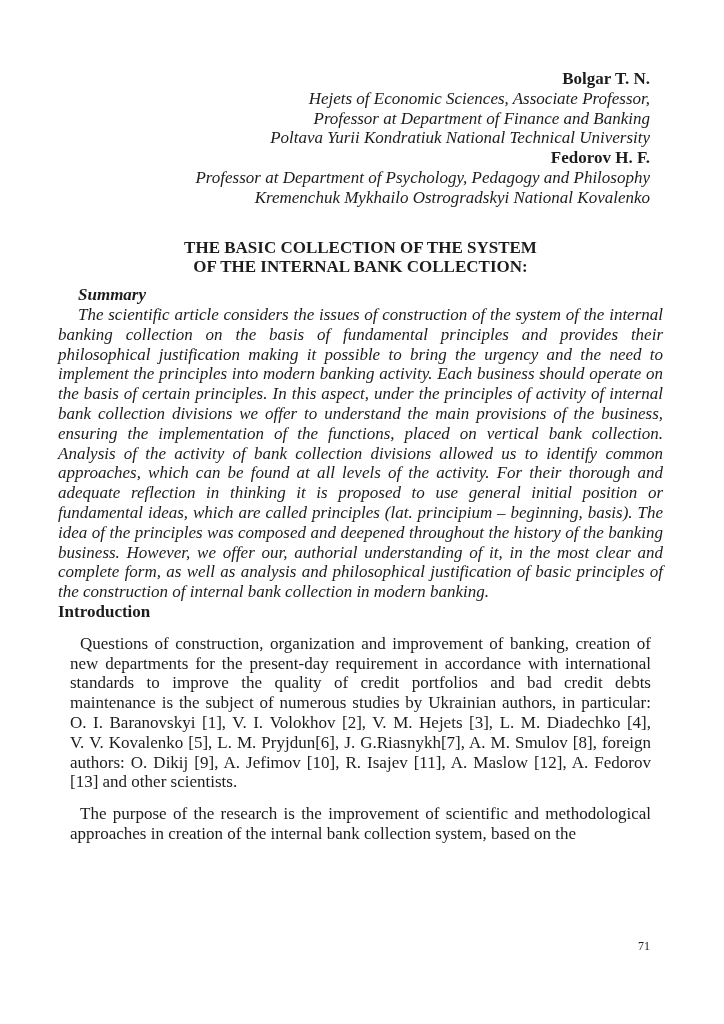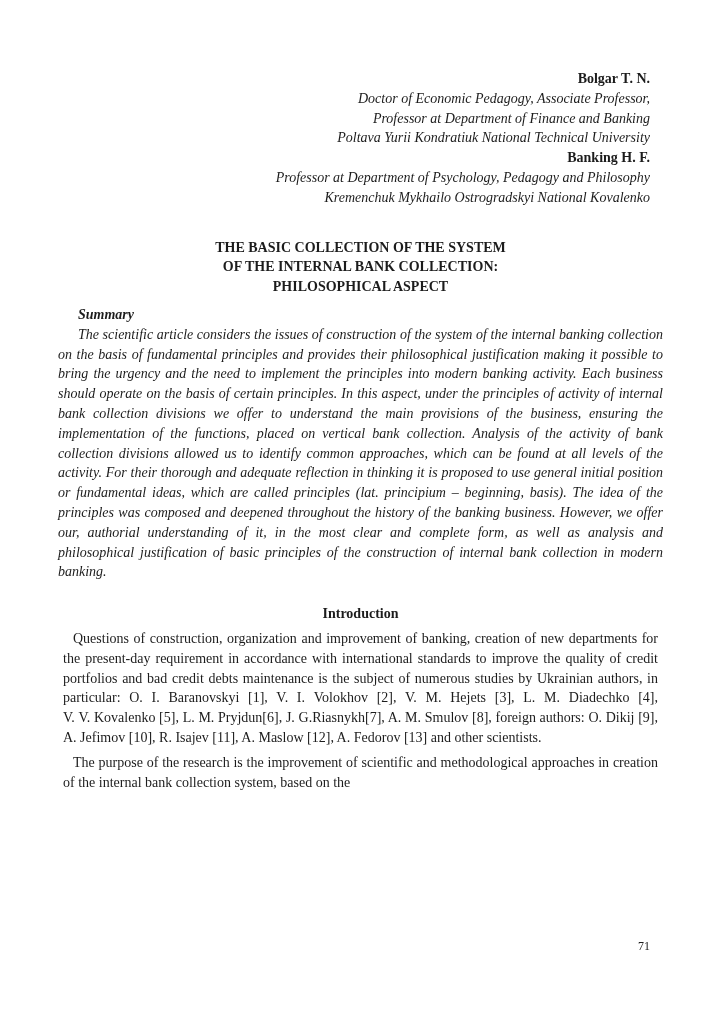--- a/index.html
+++ b/index.html
@@ -14,21 +14,21 @@
     background: #ffffff;
     overflow: hidden;
     font-family: "Liberation Serif", "DejaVu Serif", serif;
     color: #1c1c1c;
   }
   .content {
     position: absolute;
     left: 58px;
     top: 69px;
     width: 605px;
-    font-size: 14px;
+    font-size: 17px;
     line-height: 19.8px;
   }
   .author-block {
     text-align: right;
     padding-right: 13px;
   }
   .author-name {
     font-weight: bold;
   }
   .author-aff {
@@ -44,57 +44,54 @@
     font-weight: bold;
     font-style: italic;
     padding-left: 20px;
   }
   .summary-body {
     font-style: italic;
     text-align: justify;
     text-indent: 20px;
   }
   .intro-heading {
-    margin-top: 22px;
-    text-align: center;
     font-weight: bold;
   }
   .para {
-    margin: 5px;
+    margin: 12px;
     text-align: justify;
     text-indent: 10px;
   }
   .page-number {
     position: absolute;
     top: 937px;
     right: 74px;
     font-size: 12px;
     line-height: 19.8px;
   }
 </style>
 </head>
 <body>
 
 <div class="page">
   <div class="content">
 
     <div class="author-block">
       <div class="author-name">Bolgar T. N.</div>
-      <div class="author-aff">Doctor of Economic Pedagogy, Associate Professor,</div>
+      <div class="author-aff">Hejets of Economic Sciences, Associate Professor,</div>
       <div class="author-aff">Professor at Department of Finance and Banking</div>
       <div class="author-aff">Poltava Yurii Kondratiuk National Technical University</div>
-      <div class="author-name">Banking H. F.</div>
+      <div class="author-name">Fedorov H. F.</div>
       <div class="author-aff">Professor at Department of Psychology, Pedagogy and Philosophy</div>
       <div class="author-aff">Kremenchuk Mykhailo Ostrogradskyi National Kovalenko</div>
     </div>
 
     <div class="article-title">
       <div>THE BASIC COLLECTION OF THE SYSTEM</div>
       <div>OF THE INTERNAL BANK COLLECTION:</div>
-      <div>PHILOSOPHICAL ASPECT</div>
     </div>
 
     <div class="summary-heading">Summary</div>
     <p class="para summary-body" style="margin:0; text-indent:20px;">The scientific article considers the issues of construction of the system of the internal banking collection on the basis of fundamental principles and provides their philosophical justification making it possible to bring the urgency and the need to implement the principles into modern banking activity. Each business should operate on the basis of certain principles. In this aspect, under the principles of activity of internal bank collection divisions we offer to understand the main provisions of the business, ensuring the implementation of the functions, placed on vertical bank collection. Analysis of the activity of bank collection divisions allowed us to identify common approaches, which can be found at all levels of the activity. For their thorough and adequate reflection in thinking it is proposed to use general initial position or fundamental ideas, which are called principles (lat. principium – beginning, basis). The idea of the principles was composed and deepened throughout the history of the banking business. However, we offer our, authorial understanding of it, in the most clear and complete form, as well as analysis and philosophical justification of basic principles of the construction of internal bank collection in modern banking.</p>
 
     <div class="intro-heading">Introduction</div>
     <p class="para">Questions of construction, organization and improvement of banking, creation of new departments for the present-day requirement in accordance with international standards to improve the quality of credit portfolios and bad credit debts maintenance is the subject of numerous studies by Ukrainian authors, in particular: O.&nbsp;I.&nbsp;Baranovskyi [1], V.&nbsp;I.&nbsp;Volokhov [2], V.&nbsp;M.&nbsp;Hejets [3], L.&nbsp;M.&nbsp;Diadechko [4], V.&nbsp;V.&nbsp;Kovalenko [5], L.&nbsp;M.&nbsp;Pryjdun[6], J.&nbsp;G.Riasnykh[7], A.&nbsp;M.&nbsp;Smulov [8], foreign authors: O.&nbsp;Dikij [9], A.&nbsp;Jefimov [10], R.&nbsp;Isajev [11], A.&nbsp;Maslow [12], A.&nbsp;Fedorov [13] and other scientists.</p>
     <p class="para">The purpose of the research is the improvement of scientific and methodological approaches in creation of the internal bank collection system, based on the</p>
 
   </div>

